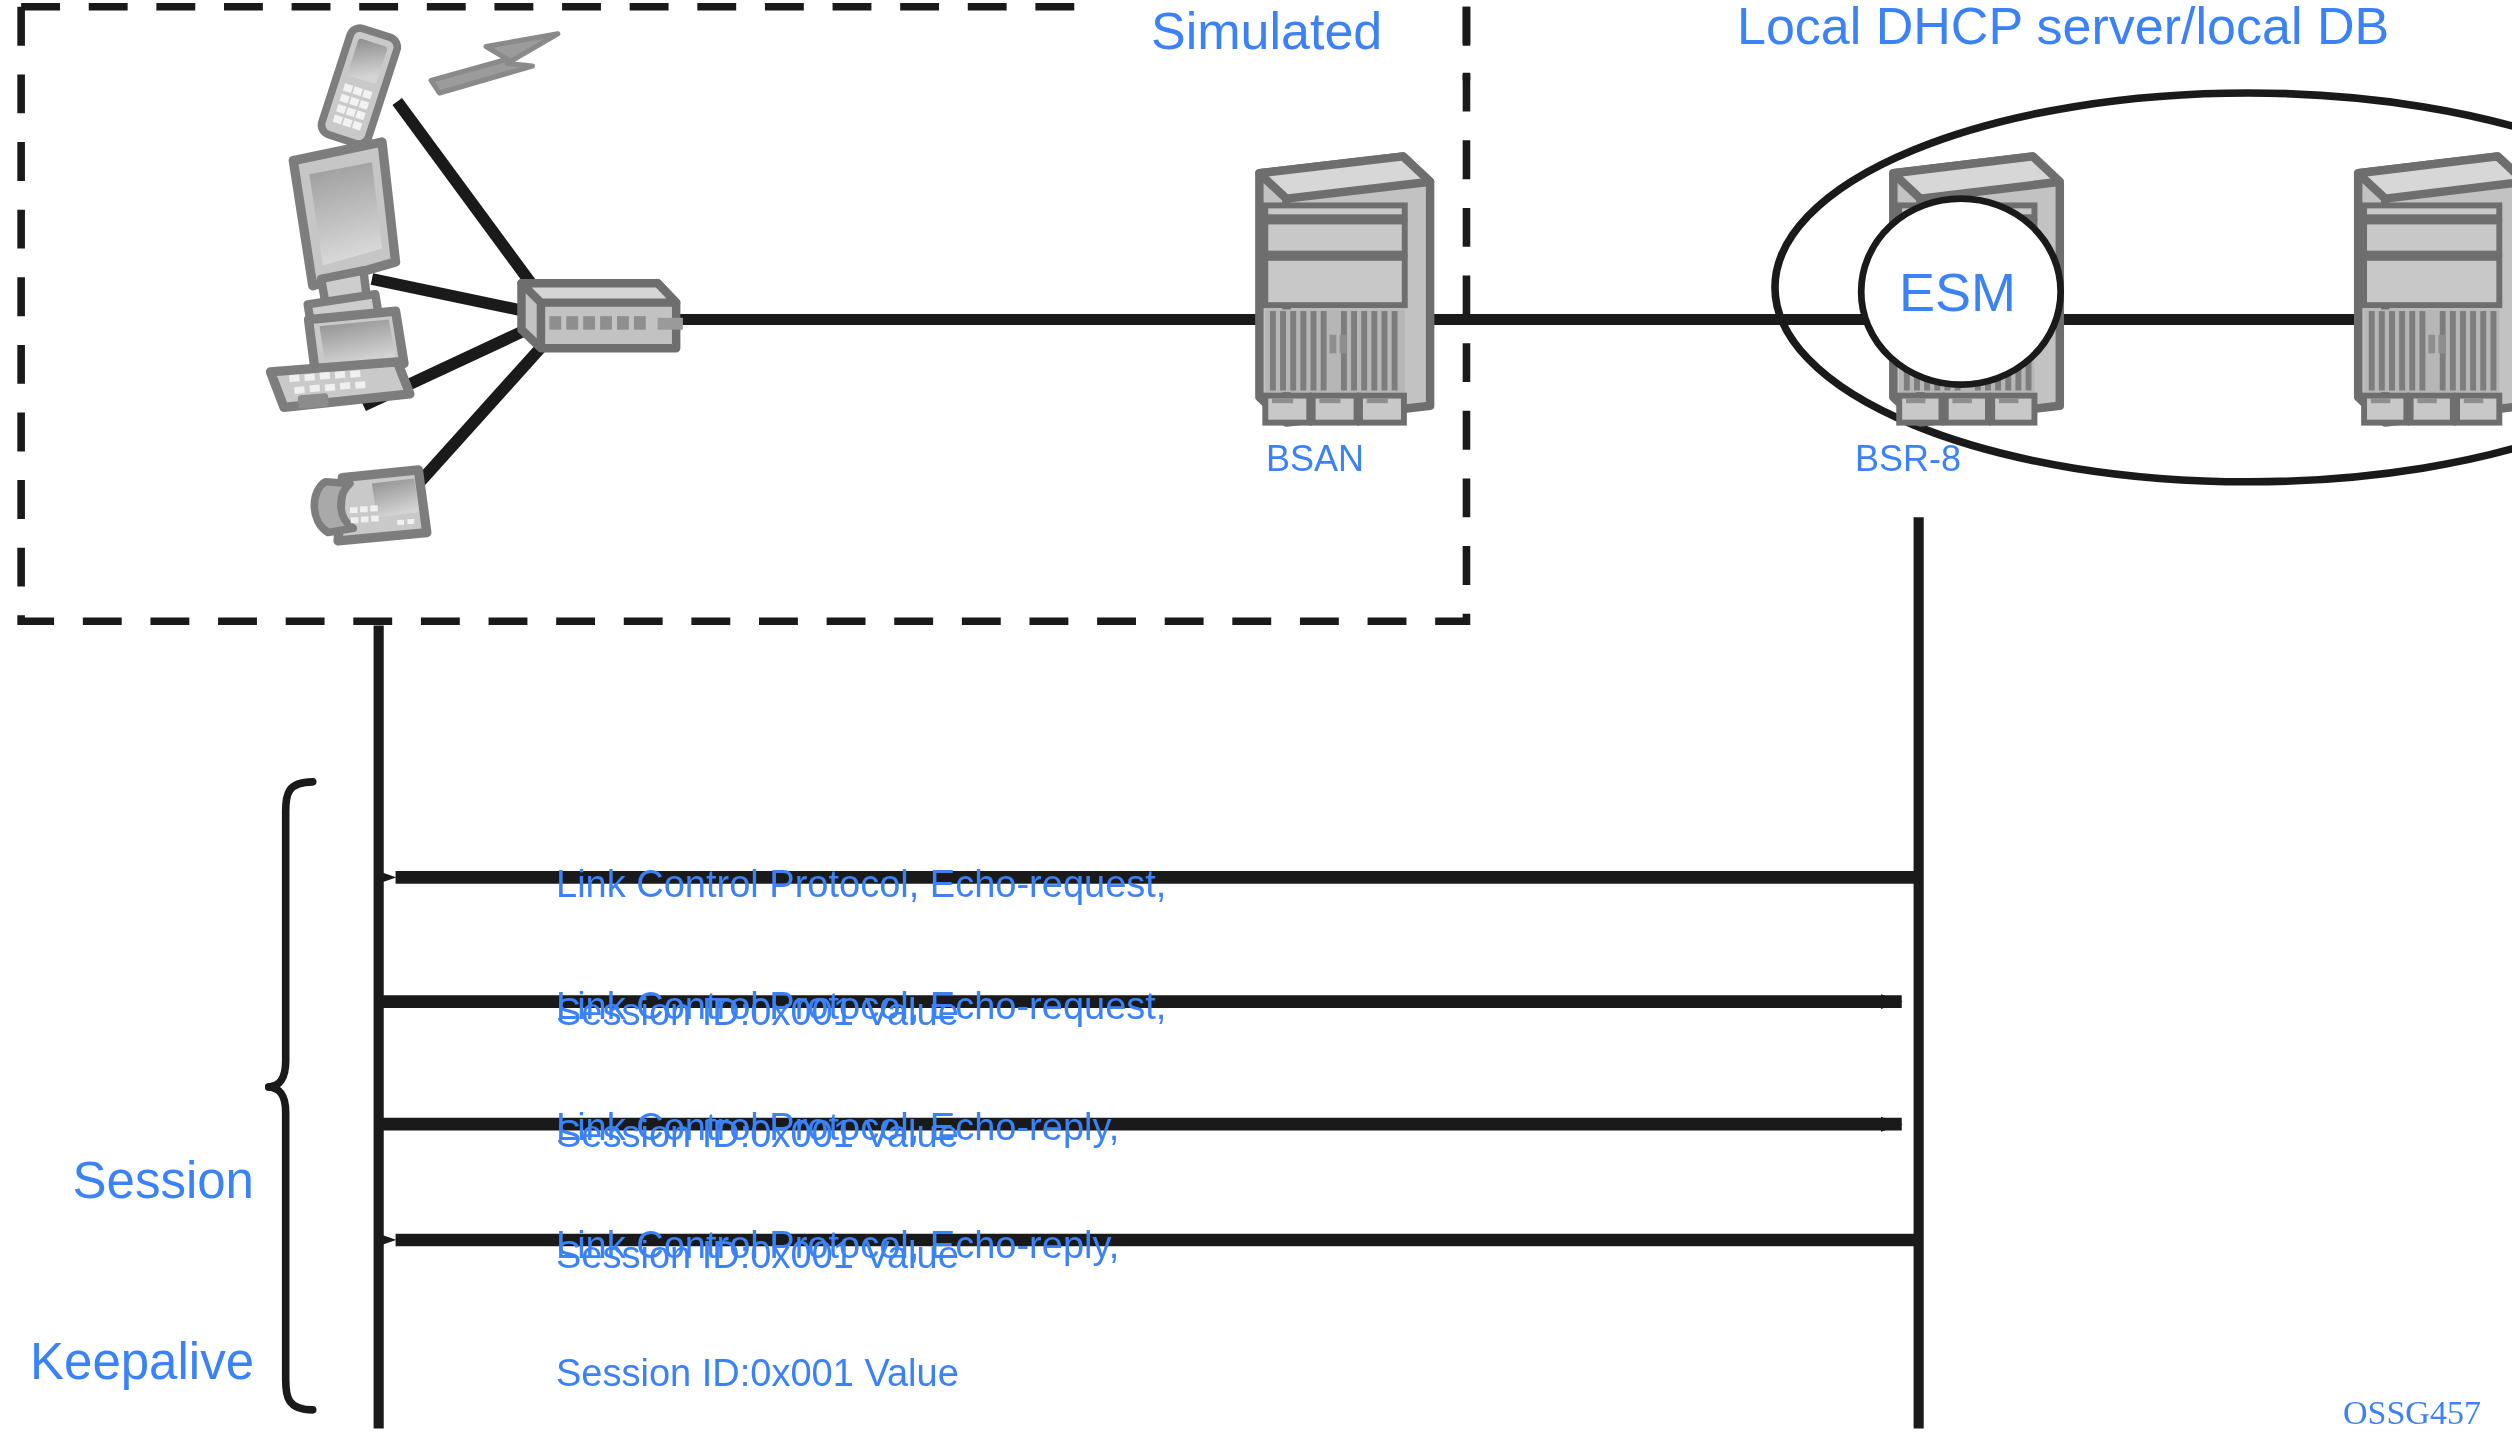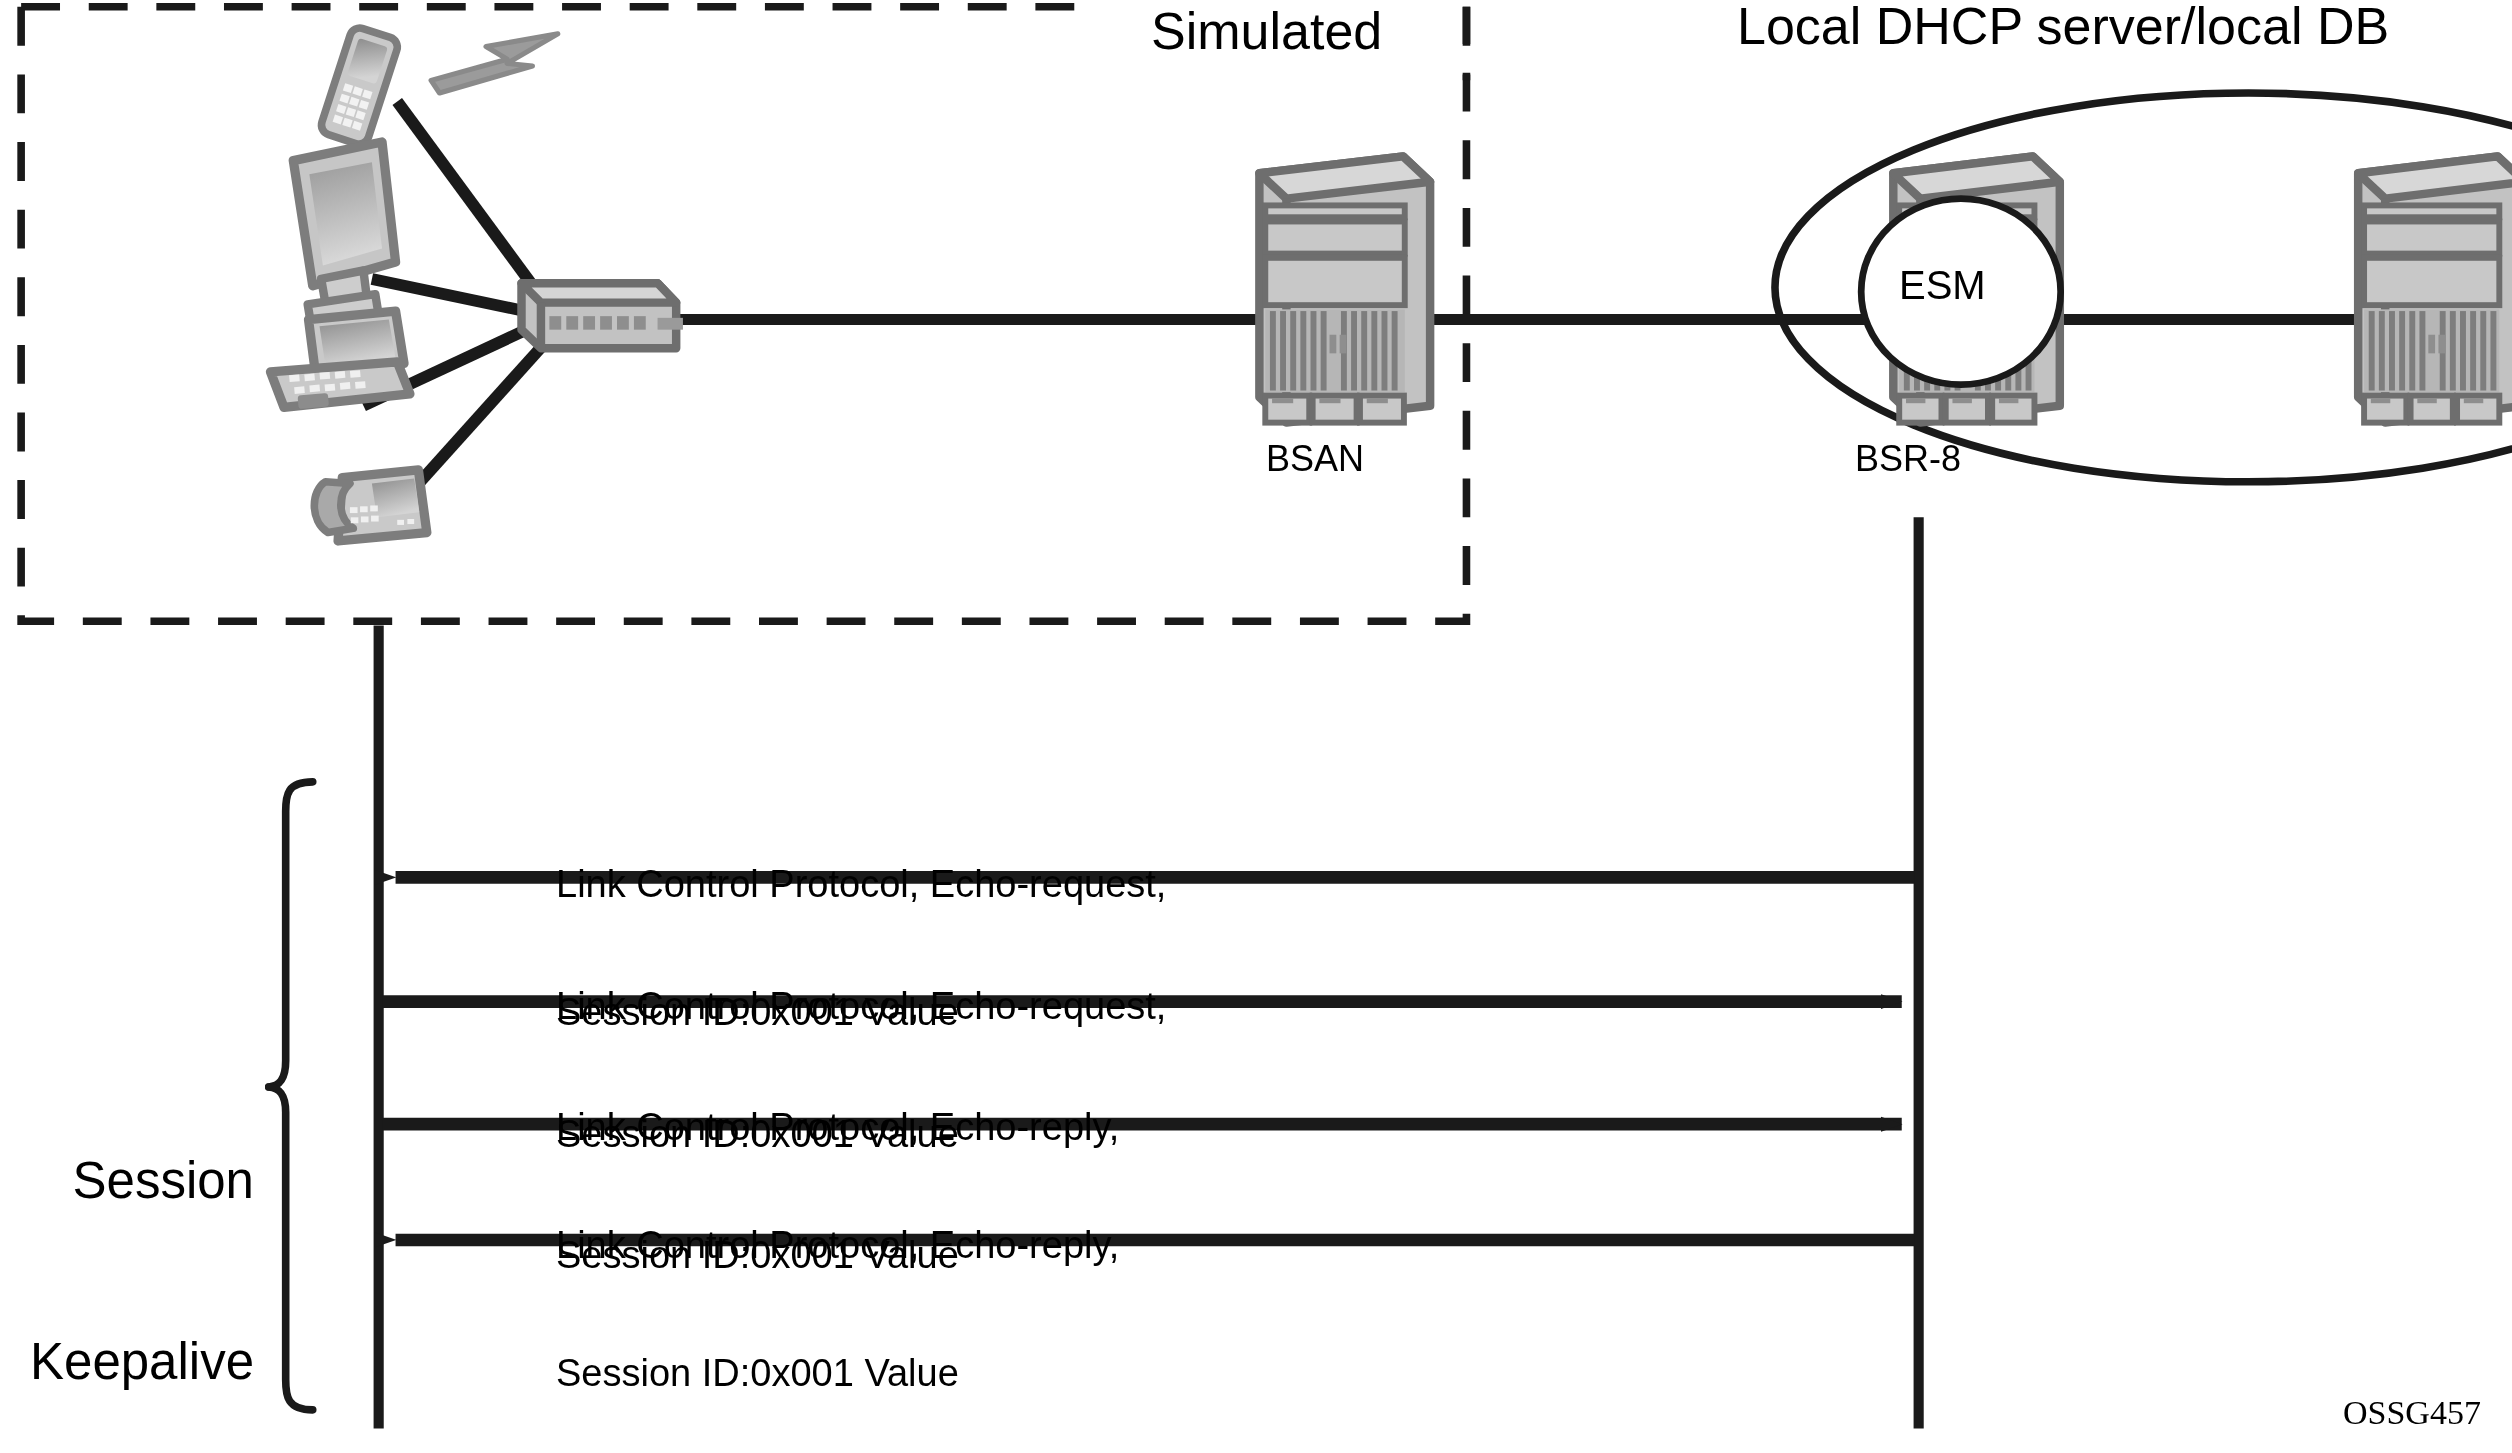--- a/index.html
+++ b/index.html
@@ -8,27 +8,27 @@
     font-family:"Liberation Sans", sans-serif;
     color:#1a1a1a;
     overflow:hidden;
     position:relative;
   }
   #stage{position:absolute;left:0;top:0;width:2512px;height:1453px;}
   svg#diagram{position:absolute;left:0;top:0;width:2512px;height:1453px;display:block;}
   .lbl{
     position:absolute;
     font-family:"Liberation Sans", sans-serif;
-    color:#000000;
+    color:#3b82f6;
     white-space:pre;
     line-height:1.0;
   }
   .lbl-node{font-size:36px;}
   .lbl-title{font-size:52px;}
-  .lbl-esm{font-size:40px;}
+  .lbl-esm{font-size:54px;}
   .lbl-msg{font-size:38px;line-height:1.12;}
   .lbl-group{font-size:51px;line-height:1.18;text-align:right;}
   .lbl-wm{font-size:34px;font-family:"Liberation Serif", serif;}
 </style>
 </head>
 <body>
 
 <div id="stage">
 
 <svg id="diagram" viewBox="0 0 2972 1719" xmlns="http://www.w3.org/2000/svg">

